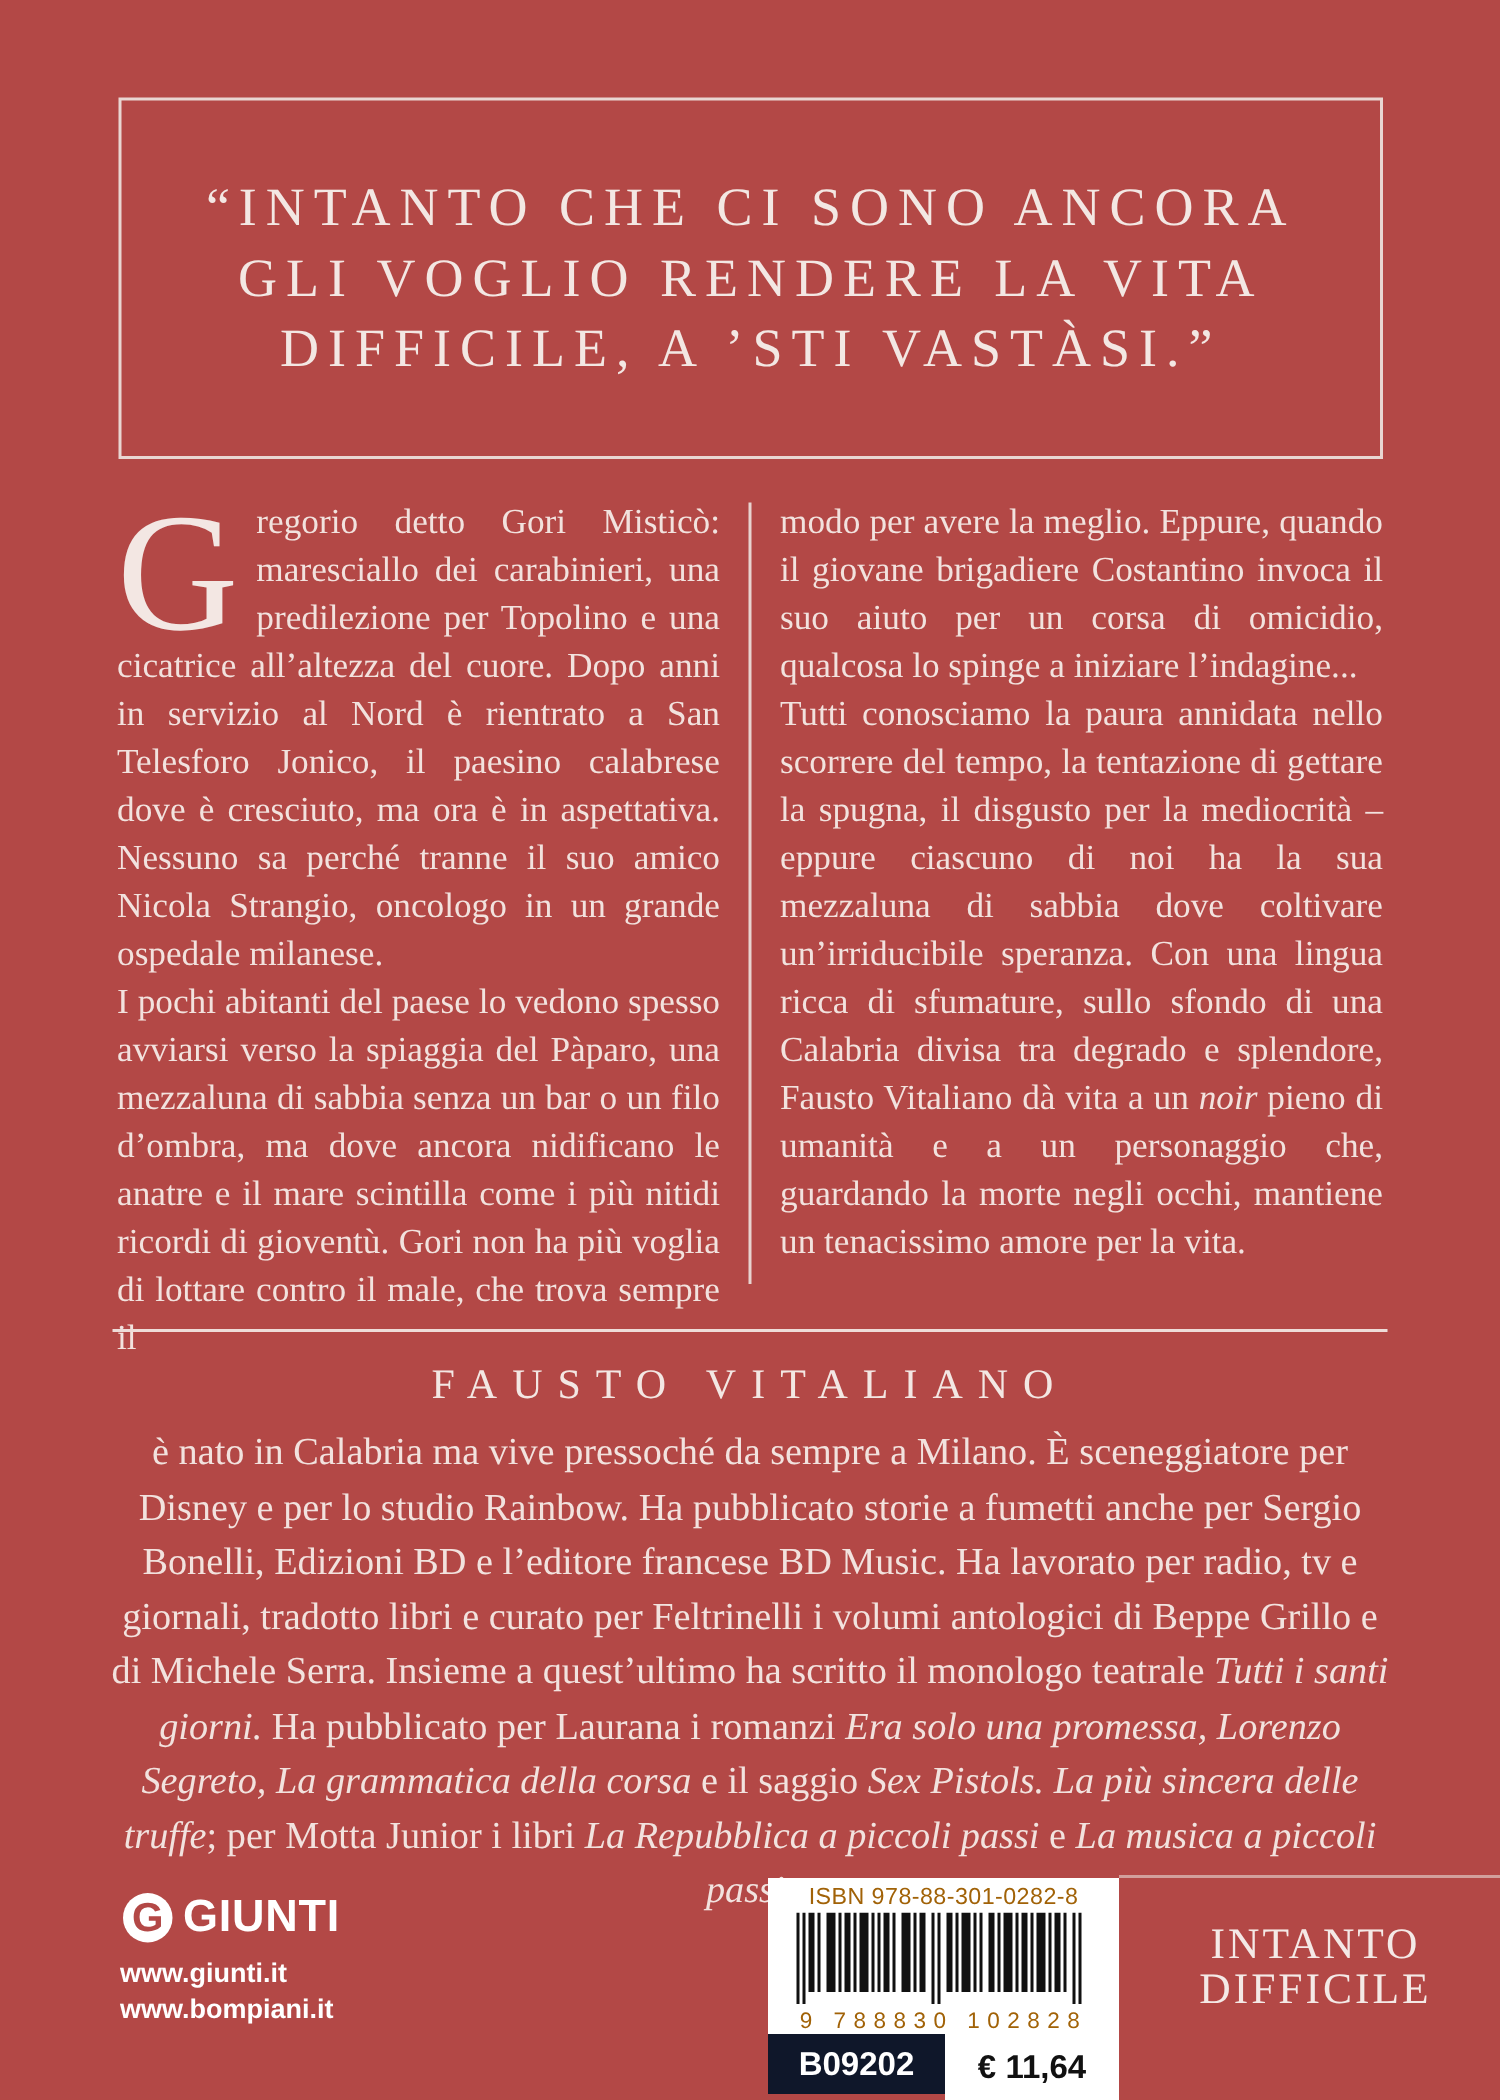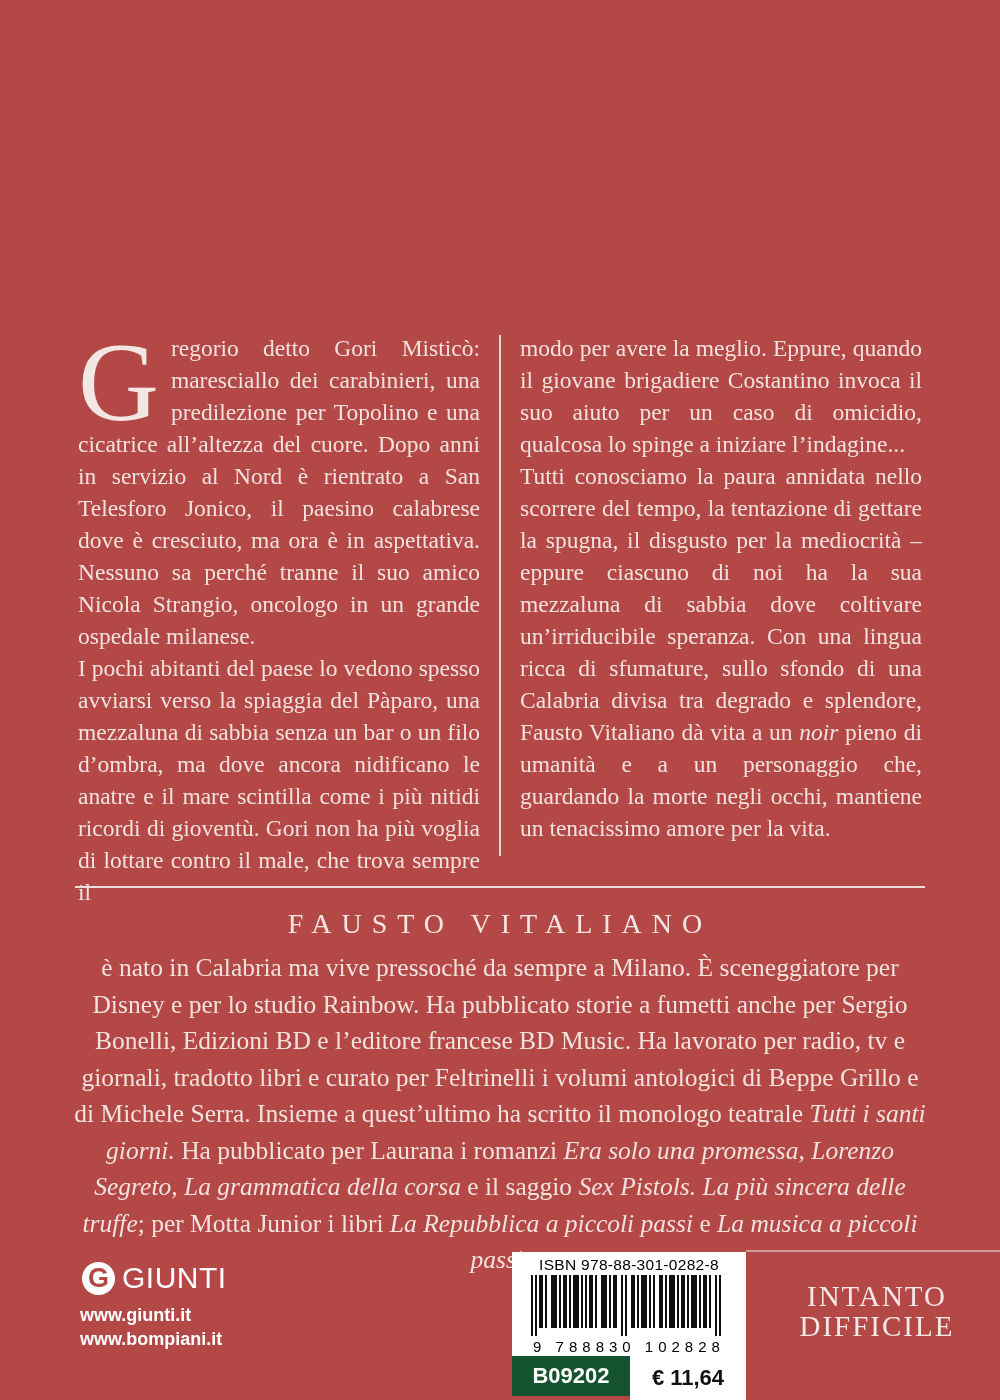--- a/index.html
+++ b/index.html
@@ -40,63 +40,68 @@
   
   .giunti{
     position:absolute;left:82px;top:1261px;display:flex;align-items:center;
     font-family:"Liberation Sans", sans-serif;
   }
   .giunti-circle{
     width:33px;height:33px;border-radius:50%;background:#ffffff;color:#b34846;
     display:flex;align-items:center;justify-content:center;
     font-weight:bold;font-size:27px;line-height:1;
   }
-  .giunti-text{color:#ffffff;font-weight:normal;font-size:30px;letter-spacing:0.5px;margin-left:7px;}
+  .giunti-text{color:#ffffff;font-weight:bold;font-size:30px;letter-spacing:0.5px;margin-left:7px;}
   .websites{
     position:absolute;left:80px;top:1303px;
     font-family:"Liberation Sans", sans-serif;font-weight:bold;
     font-size:18px;line-height:24px;color:#ffffff;
   }
   .crease{position:absolute;left:746px;top:1250px;width:254px;height:2px;background:#d2a09c;}
   .barcode-box{
     position:absolute;left:512px;top:1252px;width:234px;height:104px;background:#ffffff;
-    font-family:"Liberation Sans", sans-serif;color:#000000;text-align:center;
+    font-family:"Liberation Sans", sans-serif;color:#a16207;text-align:center;
   }
   .isbn{font-size:15.5px;letter-spacing:0.3px;margin-top:4px;}
   .bars{margin-top:1px;}
   .ean{font-size:15px;letter-spacing:5px;margin-top:-3px;}
   .code-badge{
-    position:absolute;left:512px;top:1356px;width:118px;height:40px;background:#14532d;
+    position:absolute;left:512px;top:1356px;width:118px;height:40px;background:#0f172a;
     color:#ffffff;font-family:"Liberation Sans", sans-serif;font-weight:bold;font-size:22px;
     display:flex;align-items:center;justify-content:center;
   }
   .price-badge{
     position:absolute;left:630px;top:1356px;width:116px;height:44px;background:#ffffff;
     color:#111111;font-family:"Liberation Sans", sans-serif;font-weight:bold;font-size:22px;
     display:flex;align-items:center;justify-content:center;
   }
   .imprint{
     position:absolute;left:788px;top:1281px;width:178px;text-align:center;
     font-size:29px;line-height:30px;letter-spacing:2px;color:#f4e9e6;
   }
 </style>
 </head>
 <body>
 
 <div class="cover">
 
+  <div class="quote-box">
+    <div class="quote-line">“INTANTO CHE CI SONO ANCORA</div>
+    <div class="quote-line">GLI VOGLIO RENDERE LA VITA</div>
+    <div class="quote-line">DIFFICILE, A ’STI VASTÀSI.”</div>
+  </div>
 
   <div class="synopsis">
     <div class="col">
       <p><span class="dropcap">G</span><span>regorio detto Gori Misticò: maresciallo dei carabinieri, una predilezione per Topolino e una cicatrice all’altezza del cuore. Dopo anni in servizio al Nord è rientrato a San Telesforo Jonico, il paesino calabrese dove è cresciuto, ma ora è in aspettativa. Nessuno sa perché tranne il suo amico Nicola Strangio, oncologo in un grande ospedale milanese.</span></p>
       <p>I pochi abitanti del paese lo vedono spesso avviarsi verso la spiaggia del Pàparo, una mezzaluna di sabbia senza un bar o un filo d’ombra, ma dove ancora nidificano le anatre e il mare scintilla come i più nitidi ricordi di gioventù. Gori non ha più voglia di lottare contro il male, che trova sempre il</p>
     </div>
     <div class="col-divider"></div>
     <div class="col">
-      <p>modo per avere la meglio. Eppure, quando il giovane brigadiere Costantino invoca il suo aiuto per un caso di omicidio, qualcosa lo spinge a iniziare l’indagine...</p>
+      <p>modo per avere la meglio. Eppure, quando il giovane brigadiere Costantino invoca il suo aiuto per un corsa di omicidio, qualcosa lo spinge a iniziare l’indagine...</p>
       <p><span>Tutti conosciamo la paura annidata nello scorrere del tempo, la tentazione di gettare la spugna, il disgusto per la mediocrità – eppure ciascuno di noi ha la sua mezzaluna di sabbia dove coltivare un’irriducibile speranza. Con una lingua ricca di sfumature, sullo sfondo di una Calabria divisa tra degrado e splendore, Fausto Vitaliano dà vita a un </span><span class="it">noir</span><span> pieno di umanità e a un personaggio che, guardando la morte negli occhi, mantiene un tenacissimo amore per la vita.</span></p>
     </div>
   </div>
 
   <div class="rule"></div>
 
   <div class="author">
     <div class="author-name">FAUSTO VITALIANO</div>
     <p class="bio"><span>è nato in Calabria ma vive pressoché da sempre a Milano. È sceneggiatore per Disney e per lo studio Rainbow. Ha pubblicato storie a fumetti anche per Sergio Bonelli, Edizioni BD e l’editore francese BD Music. Ha lavorato per radio, tv e giornali, tradotto libri e curato per Feltrinelli i volumi antologici di Beppe Grillo e di Michele Serra. Insieme a quest’ultimo ha scritto il monologo teatrale </span><span class="it">Tutti i santi giorni.</span><span> Ha pubblicato per Laurana i romanzi </span><span class="it">Era solo una promessa, Lorenzo Segreto, La grammatica della corsa</span><span> e il saggio </span><span class="it">Sex Pistols. La più sincera delle truffe</span><span>; per Motta Junior i libri </span><span class="it">La Repubblica a piccoli passi</span><span> e </span><span class="it">La musica a piccoli passi.</span></p>
   </div>

